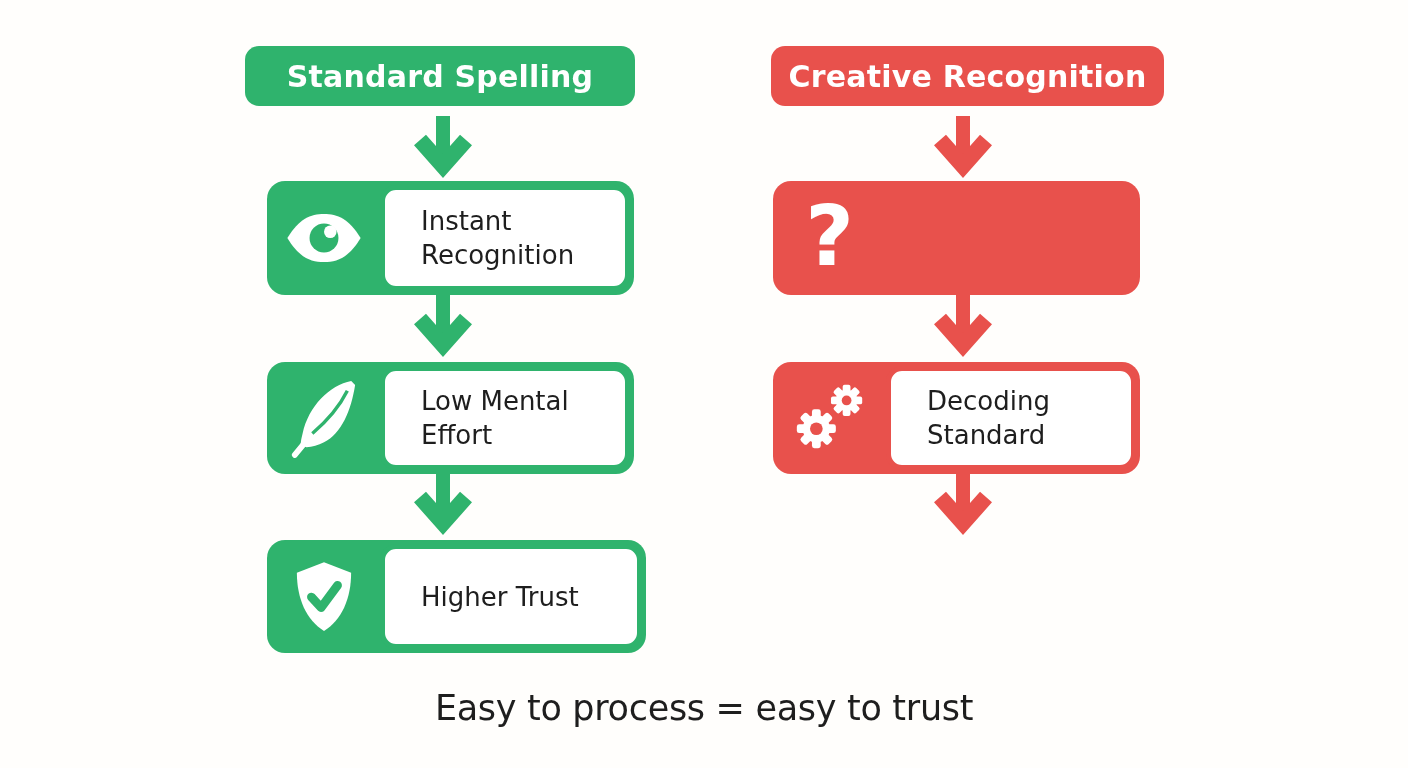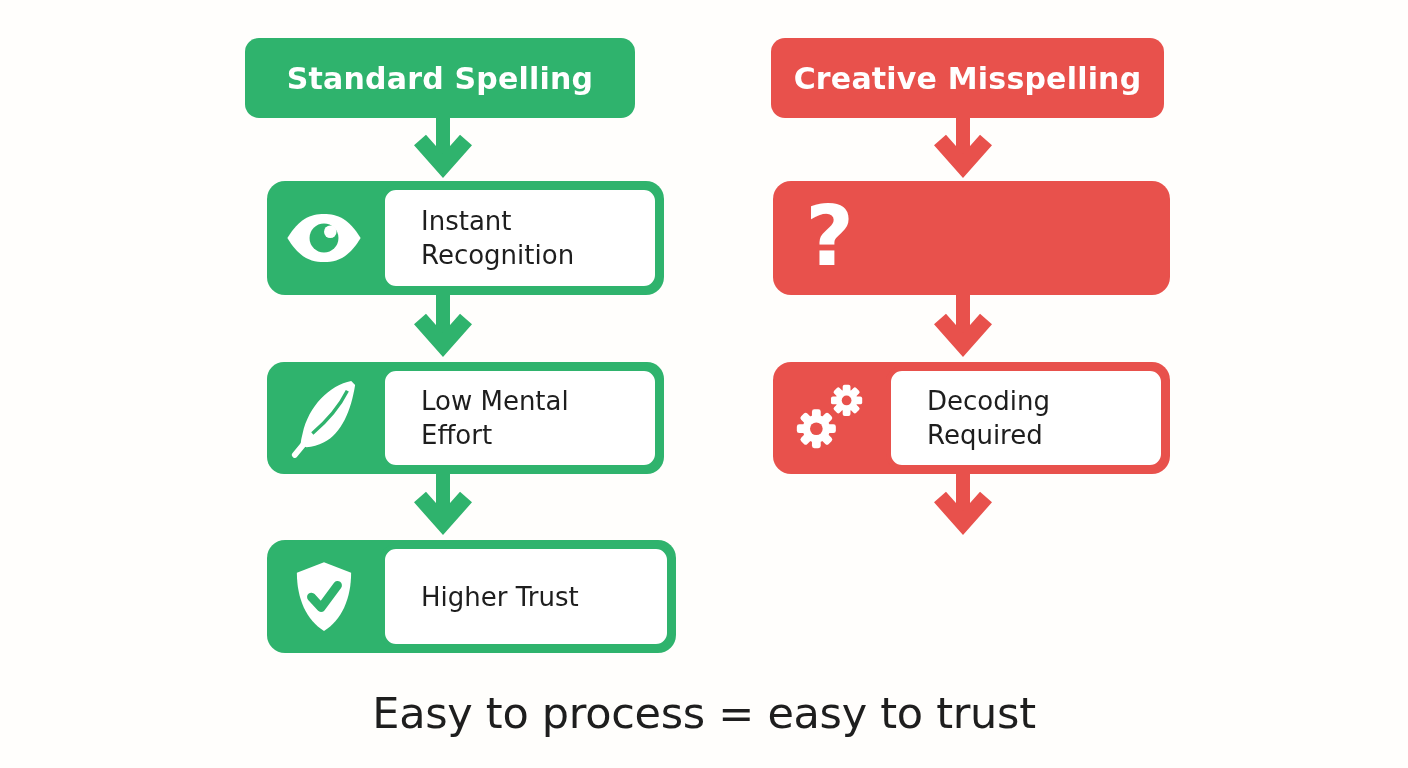--- a/index.html
+++ b/index.html
@@ -1,44 +1,44 @@
 <!DOCTYPE html>
 <html style="--green: #2fb36d; --red: #e8514c; --ink: #1e1e1e; --card_bg: #ffffff; --page_bg: #fffefc;"><head>
 <meta charset="utf-8">
 <style>
   html,body{margin:0;padding:0;}
   body{font-family:"DejaVu Sans", sans-serif; background:#ffffff;}
   #stage{position:relative;width:1408px;height:768px;background:var(--page_bg,#fffefc);overflow:hidden;}
 
-  .hdr{position:absolute;height:80px;border-radius:14px;display:flex;align-items:center;justify-content:center;
-       color:#ffffff;font-weight:bold;font-size:30px;letter-spacing:0.2px;}
+  .hdr{position:absolute;height:60px;border-radius:14px;display:flex;align-items:center;justify-content:center;
+       color:#ffffff;font-weight:bold;font-size:30px;letter-spacing:0.2px;margin-top:8px;}
   .hdr.green{background:var(--green);}
   .hdr.red{background:var(--red);}
 
-  .card{position:absolute;border-radius:18px;padding-left:30px;}
+  .card{position:absolute;border-radius:18px;}
   .card.green{background:var(--green);}
   .card.red{background:var(--red);}
 
   .icon-box{position:absolute;left:0;top:0;bottom:0;width:113px;display:flex;align-items:center;justify-content:center;}
 
   .panel{position:absolute;left:113px;top:4px;right:4px;bottom:4px;background:var(--card_bg,#fff);
          border-radius:16px;display:flex;align-items:center;}
   .card.green .panel{border:5px solid var(--green);}
   .card.red .panel{border:5px solid var(--red);}
 
   .label{padding-left:36px;font-size:26px;line-height:34px;color:var(--ink,#1e1e1e);max-width:215px;}
 
   .arrow{position:absolute;width:60px;height:66px;}
   .arrow.green{color:var(--green);}
   .arrow.red{color:var(--red);}
 
   .qmark{color:#ffffff;font-weight:bold;font-size:84px;line-height:1;transform:translateY(-2px);}
 
   #caption{position:absolute;left:0;right:0;top:688px;text-align:center;
-           font-size:43px;color:var(--ink,#1e1e1e);letter-spacing:-0.3px;}
+           font-size:35px;color:var(--ink,#1e1e1e);letter-spacing:-0.3px;}
 </style>
 </head>
 <body>
 
 <div id="stage">
 
   <div class="hdr green" style="left:245px;top:38px;width:390px;">
     <span>Standard Spelling</span>
   </div>
 
@@ -58,21 +58,21 @@
     <div class="panel">
       <div class="label">Instant Recognition</div>
     </div>
   </div>
 
   <svg class="arrow green" style="left:413px;top:295px;" viewBox="0 0 60 66">
     <rect x="23" y="0" width="14" height="39" fill="currentColor"></rect>
     <path d="M7 24 L30 50 L53 24" fill="none" stroke="currentColor" stroke-width="16" stroke-linejoin="miter"></path>
   </svg>
 
-  <div class="card green" style="left:267px;top:362px;width:367px;height:112px;border-radius:17px;">
+  <div class="card green" style="left:267px;top:362px;width:367px;height:112px;">
     <div class="icon-box">
       <svg width="70" height="82" viewBox="0 0 72 84">
         <path d="M64 4 C42 8 20 30 14 58 C13 62 12 66 12 70 L18 72 C24 72 30 70 36 67 C54 58 64 34 68 8 Z" fill="#ffffff"></path>
         <path d="M6 80 L34 46" stroke="#ffffff" stroke-width="6" stroke-linecap="round"></path>
         <path d="M24 58 C38 46 52 30 60 14" stroke="var(--green)" stroke-width="3.5" fill="none"></path>
       </svg>
     </div>
     <div class="panel">
       <div class="label">Low Mental Effort</div>
     </div>
@@ -89,21 +89,21 @@
         <path d="M32 2 L60 13 C60 40 50 62 32 73 C14 62 4 40 4 13 Z" fill="#ffffff"></path>
         <path d="M19 38 L29 49 L46 26" fill="none" stroke="var(--green)" stroke-width="9" stroke-linecap="round" stroke-linejoin="round"></path>
       </svg>
     </div>
     <div class="panel">
       <div class="label">Higher Trust</div>
     </div>
   </div>
 
   <div class="hdr red" style="left:771px;top:38px;width:393px;">
-    <span>Creative Misspelling</span>
+    <span>Creative Recognition</span>
   </div>
 
   <svg class="arrow red" style="left:933px;top:116px;" viewBox="0 0 60 66">
     <rect x="23" y="0" width="14" height="39" fill="currentColor"></rect>
     <path d="M7 24 L30 50 L53 24" fill="none" stroke="currentColor" stroke-width="16" stroke-linejoin="miter"></path>
   </svg>
 
   <div class="card red" style="left:773px;top:181px;width:367px;height:114px;">
     <div class="icon-box">
       <div class="qmark">?</div>
@@ -132,21 +132,21 @@
             <rect x="-4" y="-16" width="8" height="32" rx="2" transform="rotate(45)"></rect>
             <rect x="-4" y="-16" width="8" height="32" rx="2" transform="rotate(90)"></rect>
             <rect x="-4" y="-16" width="8" height="32" rx="2" transform="rotate(135)"></rect>
             <circle r="11"></circle>
             <circle r="5" fill="var(--red)"></circle>
           </g>
         </g>
       </svg>
     </div>
     <div class="panel">
-      <div class="label">Decoding Required</div>
+      <div class="label">Decoding Standard</div>
     </div>
   </div>
 
   <svg class="arrow red" style="left:933px;top:473px;" viewBox="0 0 60 66">
     <rect x="23" y="0" width="14" height="39" fill="currentColor"></rect>
     <path d="M7 24 L30 50 L53 24" fill="none" stroke="currentColor" stroke-width="16" stroke-linejoin="miter"></path>
   </svg>
 
 
   <div id="caption">Easy to process = easy to trust</div>

